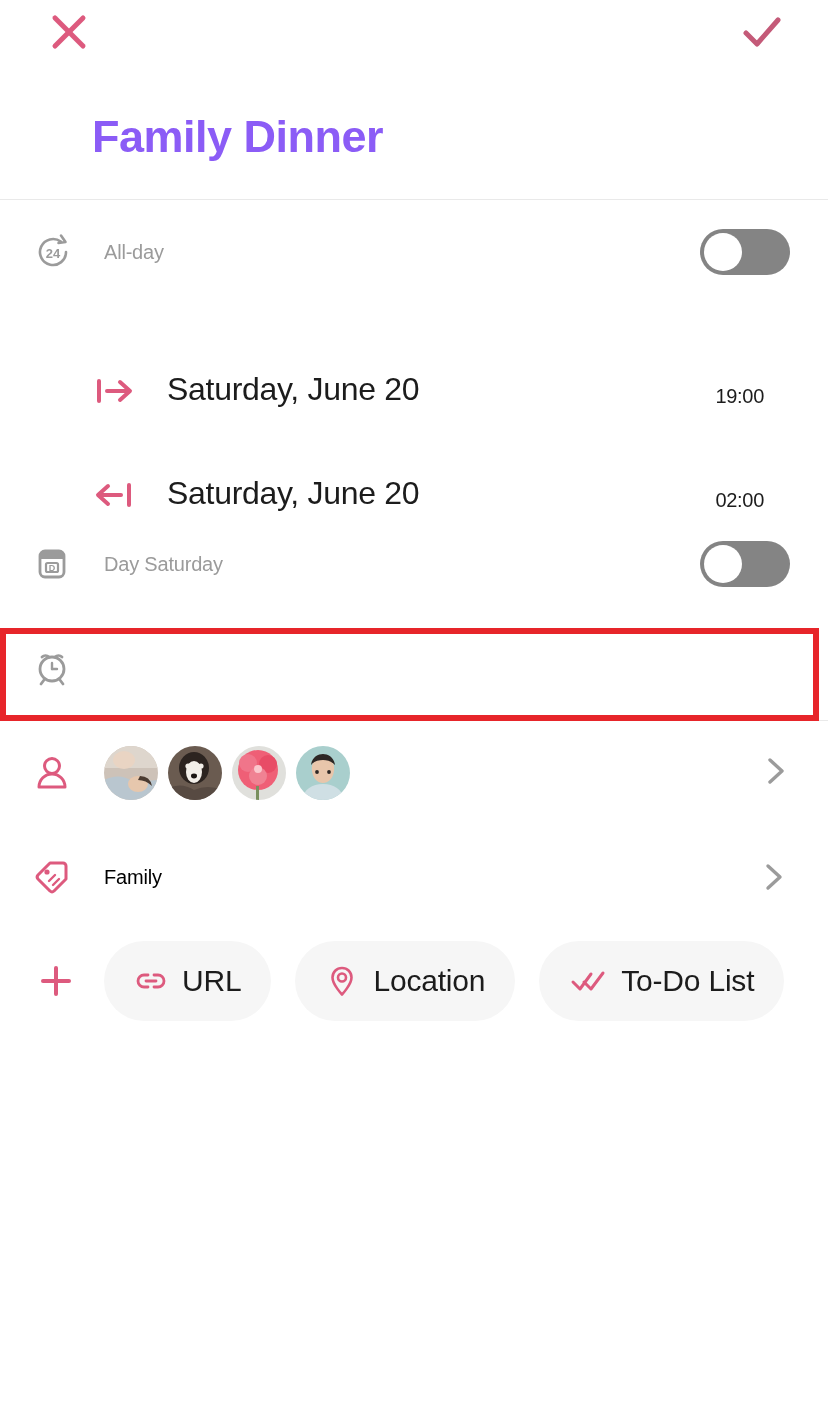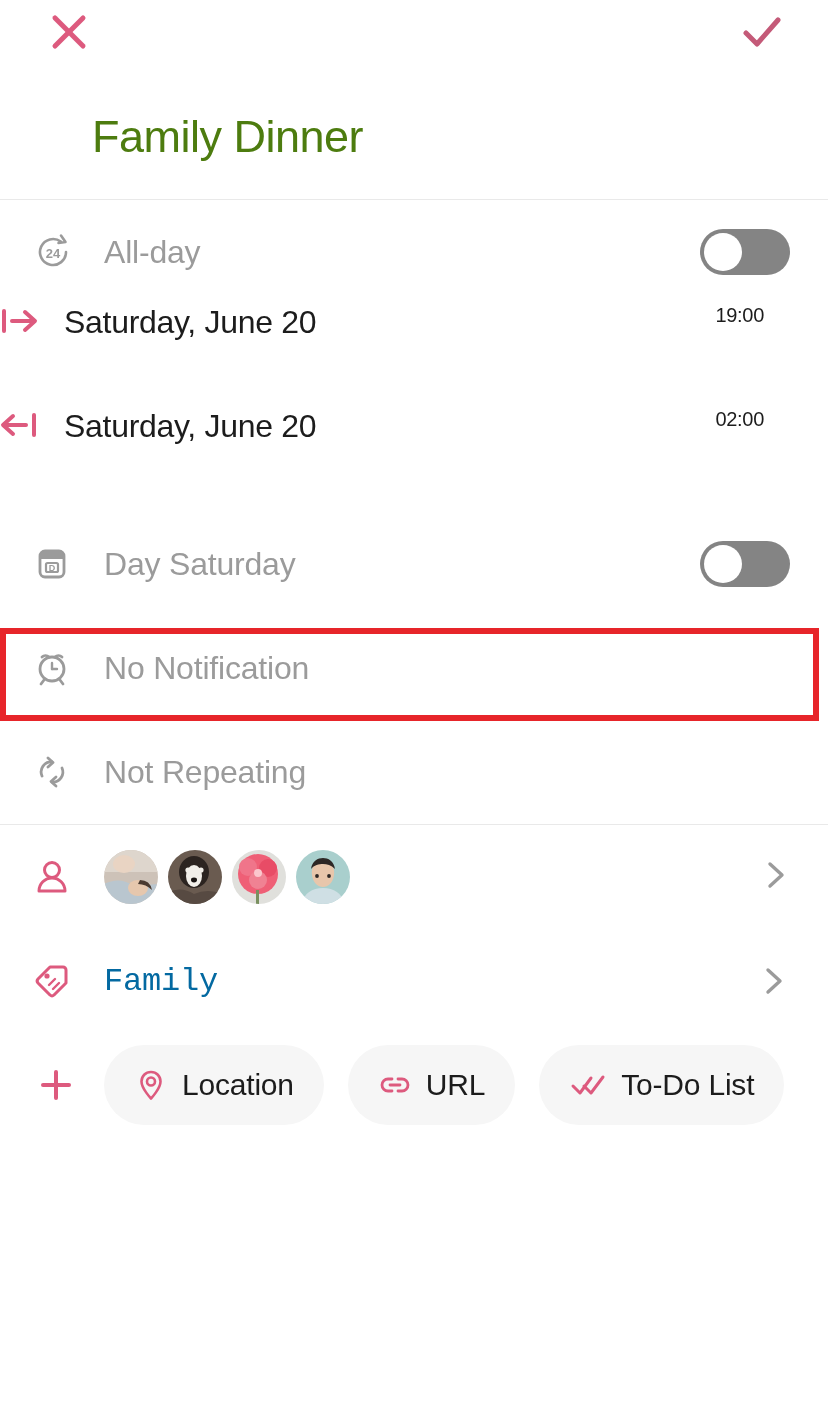--- a/index.html
+++ b/index.html
@@ -31,22 +31,22 @@
     display: flex; align-items: center; justify-content: center;
   }
 
   
   .title-wrap {
     padding: 52px 0 0 92px;
     height: 137px;
   }
   .title {
     font-size: 45px;
-    font-weight: normal;
-    color: #4d7c0f;
+    font-weight: bold;
+    color: #8b5cf6;
     letter-spacing: -0.5px;
     line-height: 1;
   }
   .hr {
     width: 100%; height: 1px;
     background: #e9e9e9;
   }
 
   
   .row {
@@ -55,26 +55,26 @@
     align-items: center;
     height: 104px;
     padding-left: 30px;
     padding-right: 38px;
   }
   .row-icon {
     width: 52px; min-width: 52px;
     display: flex; align-items: flex-end; justify-content: flex-start;
   }
   .row-label {
-    font-size: 32px;
+    font-size: 20px;
     color: #9b9b9b;
     margin-left: 22px;
     letter-spacing: -0.2px;
   }
-  .row-label.dark { color: #0369a1; font-family: Liberation Mono, monospace; }
+  .row-label.dark { color: #000000; }
   .row-right {
     margin-left: auto;
     display: flex; align-items: center;
   }
 
   
   .toggle {
     width: 90px; height: 46px;
     border-radius: 23px;
     background: #848484;
@@ -84,23 +84,25 @@
     position: absolute;
     left: 4px; top: 4px;
     width: 38px; height: 38px;
     border-radius: 50%;
     background: #ffffff;
   }
 
   
   .time-row {
     display: flex;
-    align-items: flex-start;
+    align-items: flex-end;
     height: 104px;
+    padding-left: 95px;
     padding-right: 64px;
+    gap: 8px;
   }
   .time-row .arrow-ico {
     width: 46px; min-width: 46px;
     display: flex; align-items: center;
   }
   .time-date {
     font-size: 32px;
     color: #1c1c1c;
     margin-left: 18px;
     letter-spacing: -0.3px;
@@ -264,34 +266,22 @@
       <svg width="44" height="44" viewBox="0 0 44 44">
         <circle cx="22" cy="23" r="12" fill="none" stroke="#9b9b9b" stroke-width="2.8"></circle>
         <path d="M12 11a5 5 0 0 1 7 0" fill="none" stroke="#9b9b9b" stroke-width="2.8" stroke-linecap="round"></path>
         <path d="M25 11a5 5 0 0 1 7 0" fill="none" stroke="#9b9b9b" stroke-width="2.8" stroke-linecap="round"></path>
         <line x1="22" y1="17" x2="22" y2="23" stroke="#9b9b9b" stroke-width="2.4" stroke-linecap="round"></line>
         <line x1="22" y1="23" x2="27" y2="23" stroke="#9b9b9b" stroke-width="2.4" stroke-linecap="round"></line>
         <line x1="14" y1="34" x2="11" y2="38" stroke="#9b9b9b" stroke-width="2.8" stroke-linecap="round"></line>
         <line x1="30" y1="34" x2="33" y2="38" stroke="#9b9b9b" stroke-width="2.8" stroke-linecap="round"></line>
       </svg>
     </div>
-    <div class="row-label">No Notification</div>
-  </div>
-
-  <div class="row">
-    <div class="row-icon">
-      <svg width="44" height="44" viewBox="0 0 44 44">
-        <path d="M12 26a10 10 0 0 1 10-14" fill="none" stroke="#9b9b9b" stroke-width="2.8" stroke-linecap="round"></path>
-        <polyline points="18,8 23,12.5 18,17" fill="none" stroke="#9b9b9b" stroke-width="2.8" stroke-linecap="round" stroke-linejoin="round"></polyline>
-        <path d="M32 18a10 10 0 0 1-10 14" fill="none" stroke="#9b9b9b" stroke-width="2.8" stroke-linecap="round"></path>
-        <polyline points="26,36 21,31.5 26,27" fill="none" stroke="#9b9b9b" stroke-width="2.8" stroke-linecap="round" stroke-linejoin="round"></polyline>
-      </svg>
-    </div>
-    <div class="row-label">Not Repeating</div>
-  </div>
+  </div>
+
 
 
   <div class="hr"></div>
 
   <div class="avatar-row">
     <div class="row-icon">
       <svg width="44" height="44" viewBox="0 0 44 44">
         <circle cx="22" cy="15" r="7.5" fill="none" stroke="#dd5a7e" stroke-width="3"></circle>
         <path d="M9 36a13 13 0 0 1 26 0z" fill="none" stroke="#dd5a7e" stroke-width="3" stroke-linejoin="round"></path>
       </svg>
@@ -368,33 +358,33 @@
     <div class="plus-ico">
       <svg width="40" height="40" viewBox="0 0 40 40">
         <line x1="20" y1="7" x2="20" y2="33" stroke="#dd5a7e" stroke-width="4" stroke-linecap="round"></line>
         <line x1="7" y1="20" x2="33" y2="20" stroke="#dd5a7e" stroke-width="4" stroke-linecap="round"></line>
       </svg>
     </div>
     <div class="chips">
 
       <div class="chip">
         <svg width="34" height="34" viewBox="0 0 34 34">
-          <path d="M17 4c-5.5 0-9.5 4.2-9.5 9.5 0 7 9.5 17 9.5 17s9.5-10 9.5-17C26.5 8.2 22.5 4 17 4z" fill="none" stroke="#dd5a7e" stroke-width="2.6" stroke-linejoin="round"></path>
-          <circle cx="17" cy="13.5" r="4" fill="none" stroke="#dd5a7e" stroke-width="2.6"></circle>
-        </svg>
-        <span class="chip-label">Location</span>
-      </div>
-
-      <div class="chip">
-        <svg width="34" height="34" viewBox="0 0 34 34">
           <path d="M14 11h-4a6 6 0 0 0 0 12h4" fill="none" stroke="#dd5a7e" stroke-width="2.8" stroke-linecap="round"></path>
           <path d="M20 11h4a6 6 0 0 1 0 12h-4" fill="none" stroke="#dd5a7e" stroke-width="2.8" stroke-linecap="round"></path>
           <line x1="12" y1="17" x2="22" y2="17" stroke="#dd5a7e" stroke-width="2.8" stroke-linecap="round"></line>
         </svg>
         <span class="chip-label">URL</span>
+      </div>
+
+      <div class="chip">
+        <svg width="34" height="34" viewBox="0 0 34 34">
+          <path d="M17 4c-5.5 0-9.5 4.2-9.5 9.5 0 7 9.5 17 9.5 17s9.5-10 9.5-17C26.5 8.2 22.5 4 17 4z" fill="none" stroke="#dd5a7e" stroke-width="2.6" stroke-linejoin="round"></path>
+          <circle cx="17" cy="13.5" r="4" fill="none" stroke="#dd5a7e" stroke-width="2.6"></circle>
+        </svg>
+        <span class="chip-label">Location</span>
       </div>
 
 
       <div class="chip">
         <svg width="38" height="34" viewBox="0 0 38 34">
           <polyline points="4,18 11,25 22,10" fill="none" stroke="#dd5a7e" stroke-width="3" stroke-linecap="round" stroke-linejoin="round"></polyline>
           <polyline points="15,18 22,25 34,9" fill="none" stroke="#dd5a7e" stroke-width="3" stroke-linecap="round" stroke-linejoin="round"></polyline>
         </svg>
         <span class="chip-label">To-Do List</span>
       </div>

